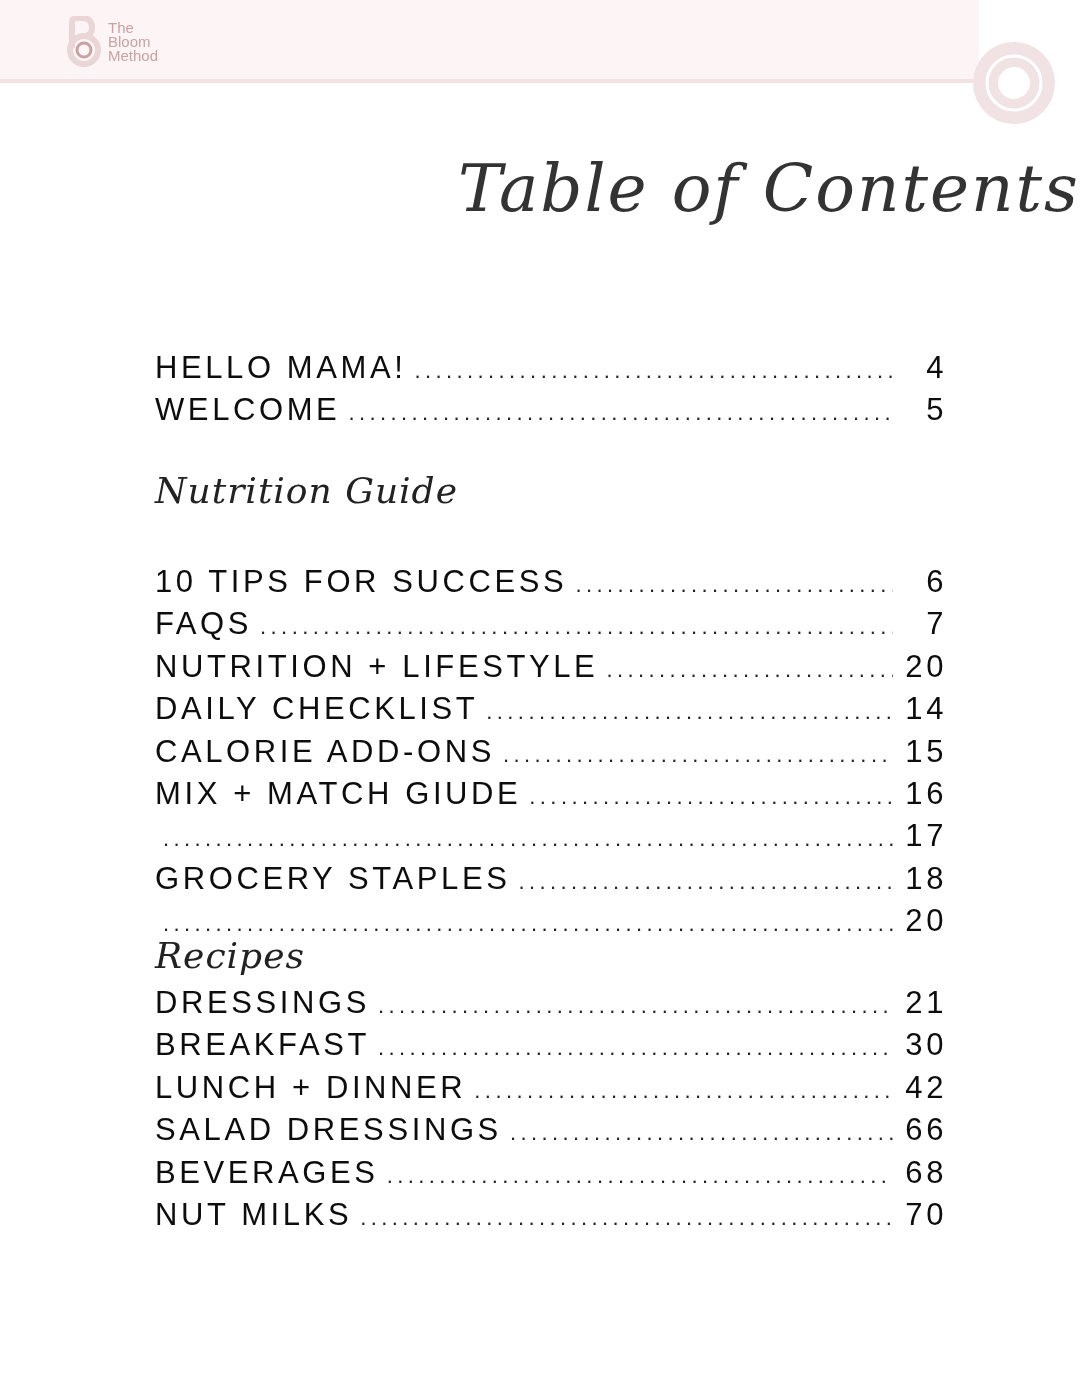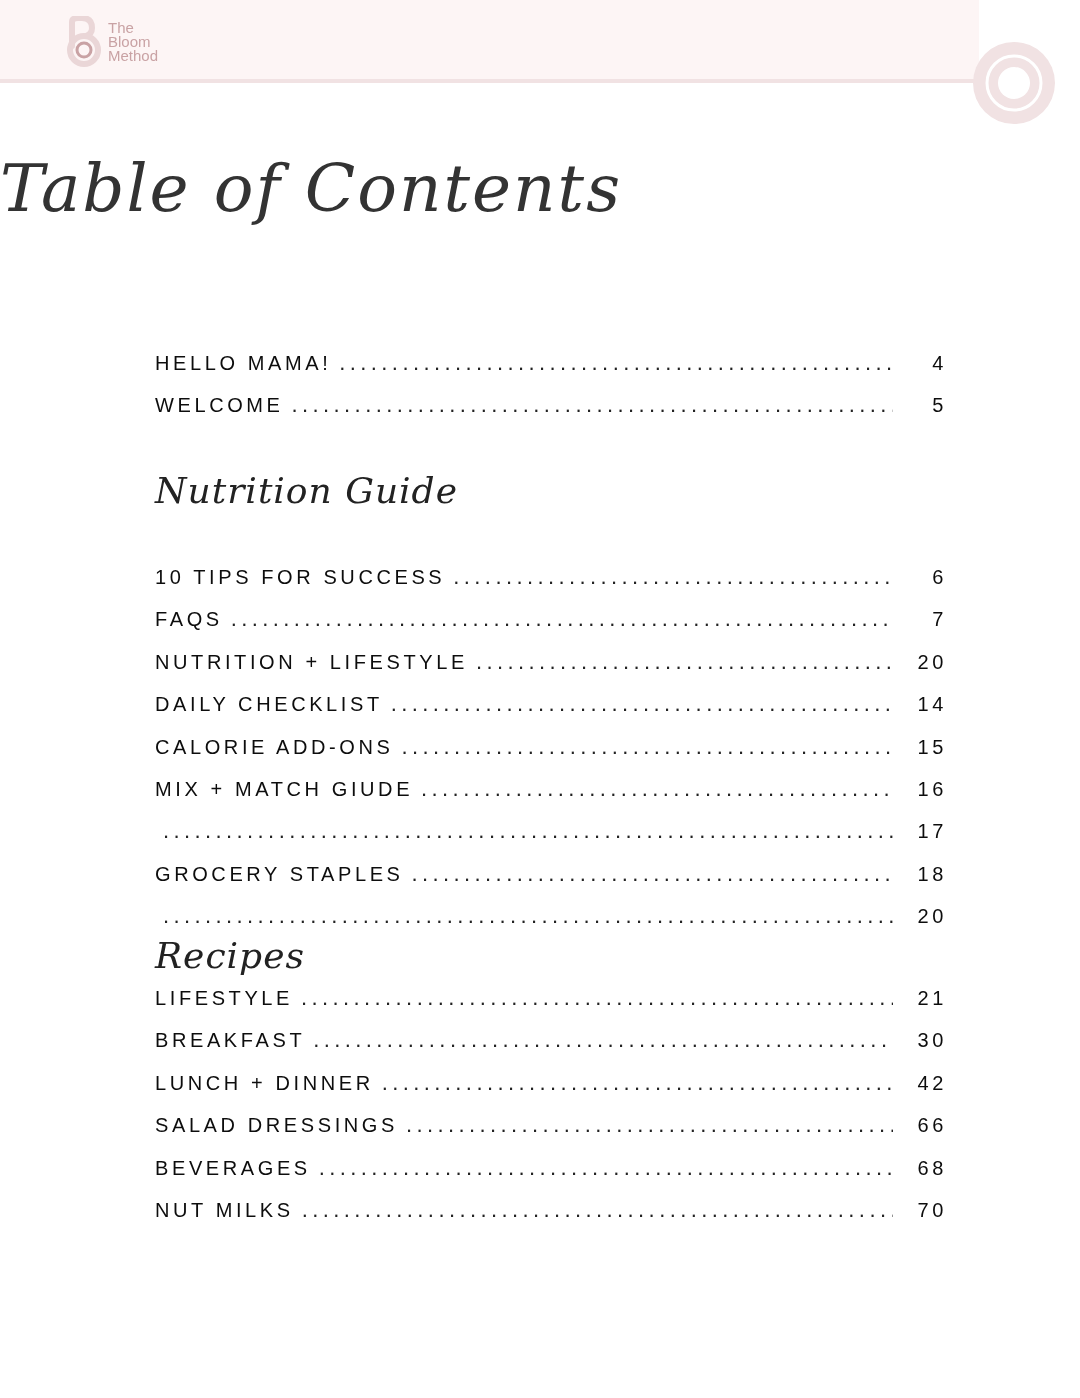--- a/index.html
+++ b/index.html
@@ -20,37 +20,37 @@
     font-family: "Liberation Sans", sans-serif;
     font-size: 15px; line-height: 14px; color: #c9a2a4; letter-spacing: 0px;
   }
   .logo-text span { display: block; }
 
   .corner-badge {
     position: absolute; left: 973px; top: 42px; width: 82px; height: 82px;
   }
 
   .title {
-    position: absolute; left: 0; top: 150px; width: 1080px; text-align: left;
+    position: absolute; left: 0; top: 150px; width: 1080px; text-align: right;
     font-family: "DejaVu Serif", serif; font-style: italic;
     font-size: 66px; font-weight: 300; color: #333;
     letter-spacing: 2px;
   }
 
   .section-label {
     position: absolute; left: 155px;
     font-family: "DejaVu Serif", serif; font-style: italic;
     font-size: 36px; color: #222; letter-spacing: 1px;
   }
 
   .toc-list { position: absolute; left: 155px; width: 792px; }
   .toc-row {
     display: flex; align-items: baseline; height: 42.4px;
     font-family: "Liberation Sans", sans-serif;
-    font-size: 20px; font-weight: 400; letter-spacing: 3.6px; color: #0d0d0d;
+    font-size: 31px; font-weight: 400; letter-spacing: 3.6px; color: #0d0d0d;
     white-space: nowrap;
   }
   .toc-label { flex: 0 0 auto; }
   .toc-dots {
     flex: 1 1 auto; overflow: hidden; margin: 0 8px;
     letter-spacing: 4.4px; font-size: 22px; color: #222;
   }
   .toc-dots::before {
     content: "................................................................................................";
   }
@@ -140,21 +140,21 @@
   <div class="toc-row">
     <span class="toc-dots"></span>
     <span class="toc-page">20</span>
   </div>
 </div>
 
 <div class="section-label" style="top:935px;">Recipes</div>
 
 <div class="toc-list" style="top:985px;">
   <div class="toc-row">
-    <span class="toc-label">LIFESTYLE</span>
+    <span class="toc-label">DRESSINGS</span>
     <span class="toc-dots"></span>
     <span class="toc-page">21</span>
   </div>
   <div class="toc-row">
     <span class="toc-label">BREAKFAST</span>
     <span class="toc-dots"></span>
     <span class="toc-page">30</span>
   </div>
   <div class="toc-row">
     <span class="toc-label">LUNCH + DINNER</span>

